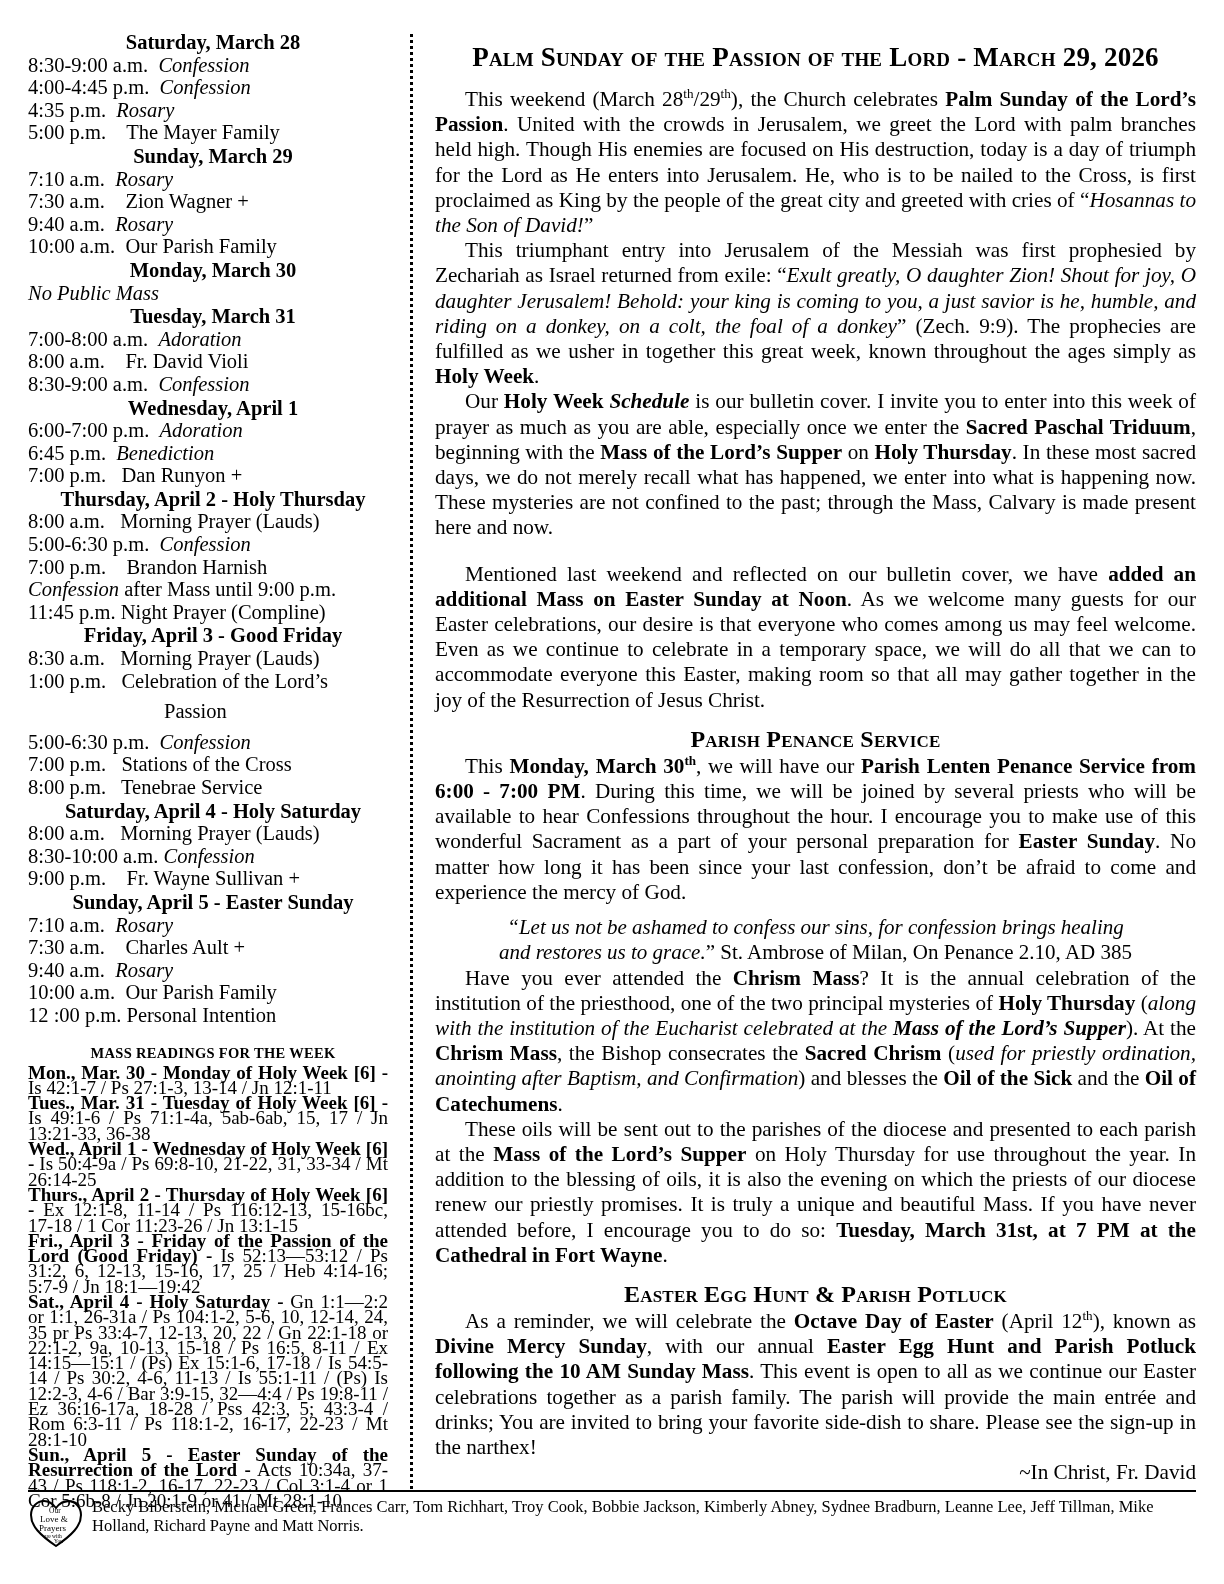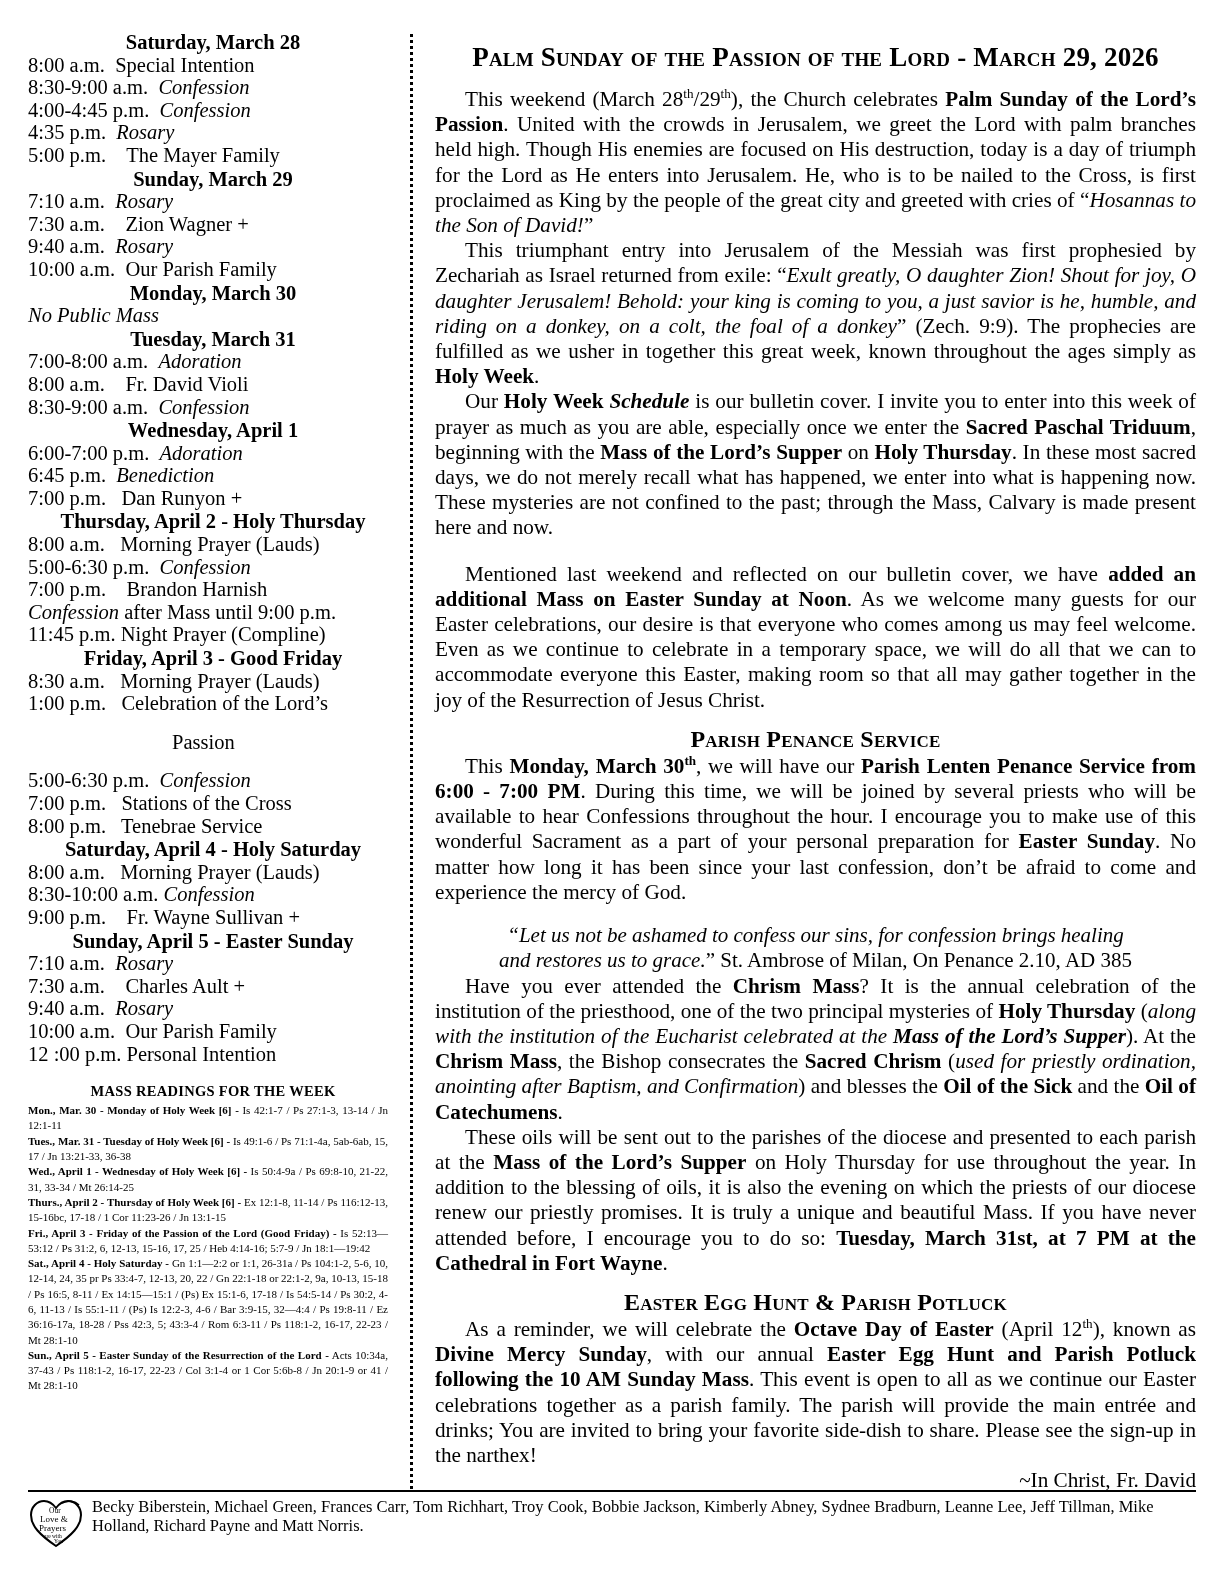--- a/index.html
+++ b/index.html
@@ -54,34 +54,34 @@
   }
   .sched-line {
     font-size: 20.5px;
     line-height: 22.6px;
     margin: 0;
     white-space: pre;
   }
   .sched-cont {
     font-size: 20.5px;
     line-height: 22.6px;
-    margin: 16px;
+    margin: 8px;
     padding-left: 128px;
   }
 
   
   .readings-title {
     text-align: center;
     font-weight: bold;
     font-size: 14.5px;
     letter-spacing: 0.3px;
     margin: 18px 0 3px 0;
   }
   .reading {
-    font-size: 11px;
+    font-size: 19px;
     line-height: 15.3px;
     margin: 0 0 0 0;
     text-align: justify;
     text-justify: inter-word;
     padding-right: 10px;
   }
   .reading b { font-weight: bold; }
 
   
   h1.headline, h2.section-head {
@@ -112,21 +112,21 @@
   }
   p.body.spaced { margin-top: 21px; }
   p.body i { font-style: italic; }
   p.body b { font-weight: bold; }
   p.body b i, p.body i b { font-weight: bold; font-style: italic; margin-top: 25px; }
   sup { font-size: 0.62em; vertical-align: super; line-height: 0; }
 
   p.quote {
     font-size: 21px;
     line-height: 25.2px;
-    margin: 18px 0 0 0;
+    margin: 10px 0 0 0;
     text-align: center;
     text-indent: 0;
   }
   p.quote i { font-style: italic; }
 
   p.signoff {
     font-size: 21.2px;
     line-height: 25.2px;
     margin: 0;
     text-align: right;
@@ -167,21 +167,20 @@
 </style>
 </head>
 <body>
 
 <div class="page">
   <div class="columns">
 
     <div class="col-left">
       <div id="schedule-host">
           <div class="sched-day">Saturday, March 28</div>
-          <div class="sched-line"><span>8:00 a.m.  </span><span>Special Intention</span></div>
           <div class="sched-line"><span>8:30-9:00 a.m.  </span><i>Confession</i></div>
           <div class="sched-line"><span>4:00-4:45 p.m.  </span><i>Confession</i></div>
           <div class="sched-line"><span>4:35 p.m.  </span><i>Rosary</i></div>
           <div class="sched-line"><span>5:00 p.m.    </span><span>The Mayer Family</span></div>
           <div class="sched-day">Sunday, March 29</div>
           <div class="sched-line"><span>7:10 a.m.  </span><i>Rosary</i></div>
           <div class="sched-line"><span>7:30 a.m.    </span><span>Zion Wagner +</span></div>
           <div class="sched-line"><span>9:40 a.m.  </span><i>Rosary</i></div>
           <div class="sched-line"><span>10:00 a.m.  </span><span>Our Parish Family</span></div>
           <div class="sched-day">Monday, March 30</div>

